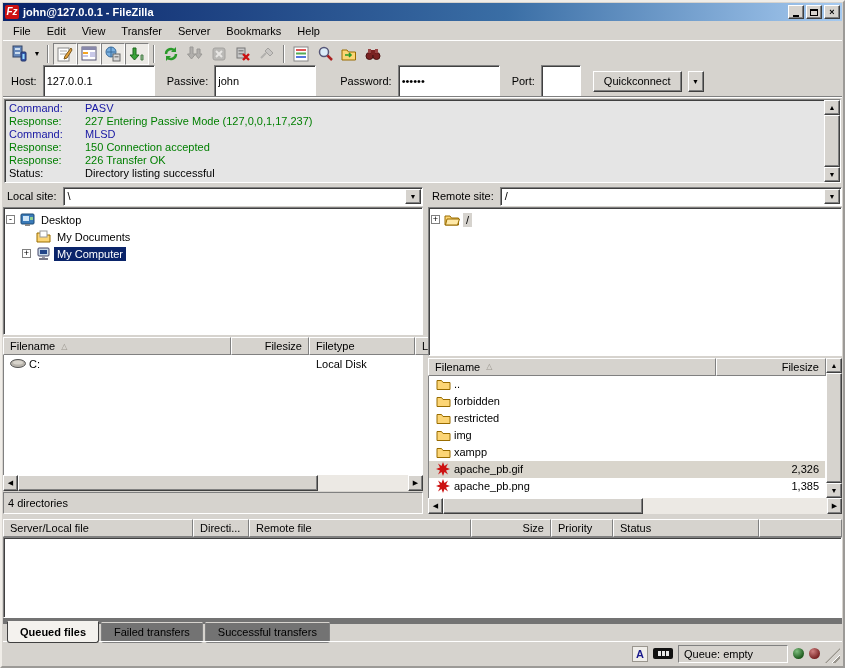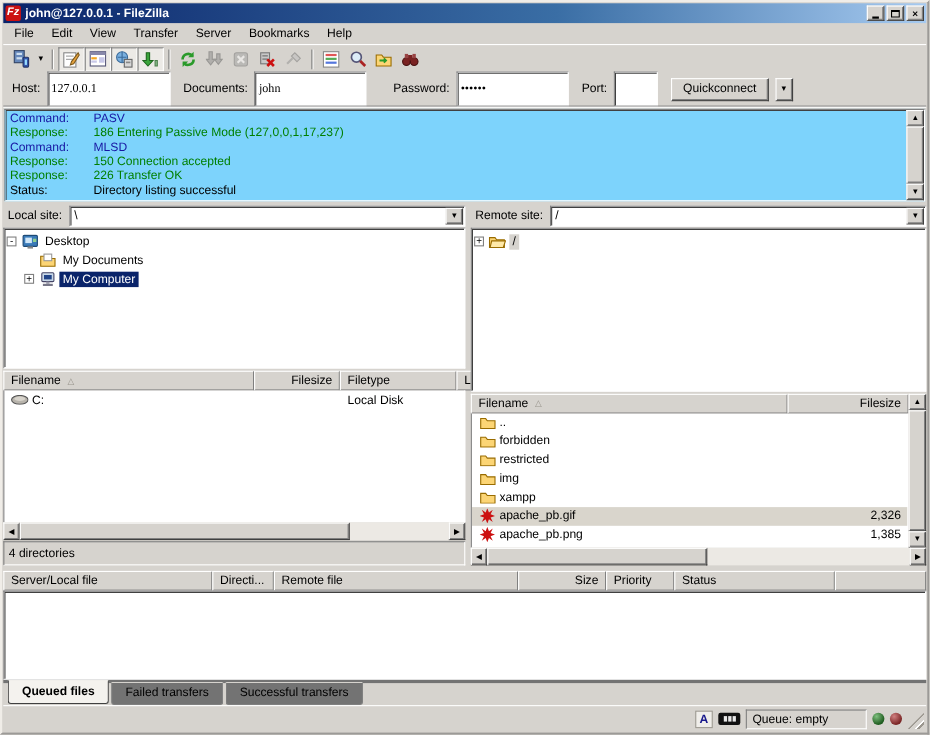--- a/index.html
+++ b/index.html
@@ -30,26 +30,26 @@
   .tbtn { width:24px; height:22px; display:flex; align-items:center; justify-content:center; border:1px solid transparent; }
   .tbtn.pressed { border-color:#808080 #fff #fff #808080; background:#eceae6; }
   .tbtn svg { display:block; }
   .tbtn.disabled { opacity:.45; filter:grayscale(1); }
   .tb-sep { width:2px; height:18px; border-left:1px solid #808080; border-right:1px solid #fff; margin:0 4px; }
   .tb-drop { width:12px; height:22px; display:flex; align-items:center; justify-content:center; font-size:7px; color:#000; }
 
   
   .quickbar { height:30px; display:flex; align-items:center; gap:6px; padding-left:8px; flex:0 0 30px; }
   .quickbar label { white-space:nowrap; }
-  .qc-input { height:32px; font-family:Liberation Serif, serif; font-size:11px; padding:1px 3px; outline:none; }
+  .qc-input { height:32px; font-family:Liberation Sans, sans-serif; font-size:11px; padding:1px 3px; outline:none; }
   .qc-btn { height:21px; padding:2px 10px; font-size:11px; font-family:"Liberation Sans",sans-serif; }
   .qc-btn-drop { height:21px; width:16px; font-size:7px; display:flex; align-items:center; justify-content:center; }
 
   
-  .log-wrap { flex:0 0 84px; margin:1px 1px 0 1px; display:flex; background:#7dd3fc; border:1px solid; border-color:#808080 #fff #fff #808080; box-shadow: inset 1px 1px 0 #404040; }
+  .log-wrap { flex:0 0 84px; margin:1px 1px 0 1px; display:flex; background:#e5e5e5; border:1px solid; border-color:#808080 #fff #fff #808080; box-shadow: inset 1px 1px 0 #404040; }
   .log-body { flex:1; padding:2px 0 0 4px; overflow:hidden; }
   .log-line { display:flex; line-height:13px; white-space:nowrap; }
   .log-label { width:76px; flex:0 0 76px; }
   .log-line.cmd { color:#1717a3; }
   .log-line.resp { color:#007f00; }
   .log-line.stat { color:#000; }
 
   
   .vscroll { width:16px; flex:0 0 16px; background:#ece9e4; display:flex; flex-direction:column; }
   .vscroll .sbtn { height:15px; flex:0 0 15px; display:flex; align-items:center; justify-content:center; font-size:7px; color:#000; }
@@ -90,21 +90,21 @@
   .frow.sel { background:#d9d5cc; }
   .fcell { padding:0 6px; overflow:hidden; }
   .icon { display:inline-flex; width:16px; justify-content:center; margin-right:3px; flex:0 0 16px; }
 
   .status-line { height:22px; flex:0 0 22px; border:1px solid; border-color:#808080 #fff #fff #808080; background:#d6d3ce; display:flex; align-items:center; padding:0 4px; margin-top:1px; }
 
   
   .queue-gap { flex:0 0 5px; }
   .queue-header { height:18px; flex:0 0 18px; display:flex; }
   .queue-body { flex:1; background:#fff; border:1px solid; border-color:#808080 #fff #fff #808080; box-shadow: inset 1px 1px 0 #404040; }
-  .tabs-row { height:23px; flex:0 0 23px; display:flex; align-items:flex-end; padding-left:4px; border-top:3px solid #737373; }
+  .tabs-row { height:23px; flex:0 0 23px; display:flex; align-items:center; padding-left:4px; border-top:6px solid #737373; }
   .tab { padding:3px 12px 4px 12px; border:1px solid #808080; border-top:1px solid #d6d3ce; background:#737373; border-radius:0 0 3px 3px; margin-right:2px; }
   .tab.active { background:#f4f2ee; font-weight:bold; border-color:#404040; border-top-color:#f4f2ee; position:relative; top:-1px; padding-top:4px; }
 
   
   .statusbar { height:24px; flex:0 0 24px; display:flex; align-items:center; justify-content:flex-end; gap:5px; padding:2px 2px 2px 6px; border-top:1px solid #fff; }
   .sb-icon-a { width:16px; height:16px; border:1px solid #9a968e; display:flex; align-items:center; justify-content:center; font-weight:bold; font-size:11px; color:#1a1a8c; background:#f0eeea; }
   .sb-badge { width:20px; height:11px; background:#111; border-radius:2px; display:flex; align-items:center; justify-content:center; gap:1px; }
   .sb-badge i { width:3px; height:5px; background:#e8e8e8; display:block; }
   .sb-queue { width:110px; height:18px; border:1px solid; border-color:#808080 #fff #fff #808080; display:flex; align-items:center; padding-left:5px; background:#d6d3ce; }
   .led { width:11px; height:11px; border-radius:50%; }
@@ -249,21 +249,21 @@
           <rect x="6" y="4" width="4" height="5" fill="#7a2222"></rect>
           <rect x="3" y="3" width="3" height="4" fill="#944"></rect>
           <rect x="10" y="3" width="3" height="4" fill="#944"></rect>
         </svg>
     </div>
   </div>
 
   <div class="quickbar">
     <label>Host:</label>
     <input class="qc-input sunken" style="width: 112px;" value="127.0.0.1">
-    <label style="margin-left:6px">Documents:</label>
+    <label style="margin-left:6px">Passive:</label>
     <input class="qc-input sunken" style="width: 102px;" value="john">
     <label style="margin-left:18px">Password:</label>
     <input class="qc-input sunken" style="width: 102px;" value="••••••">
     <label style="margin-left:6px">Port:</label>
     <input class="qc-input sunken" style="width: 40px;" value="">
     <button class="qc-btn raised" style="margin-left:6px">Quickconnect</button>
     <div class="qc-btn-drop raised">
         <span>▼</span>
       </div>
   </div>
@@ -271,21 +271,21 @@
   <div class="groove-h"></div>
 
   <div class="log-wrap">
     <div class="log-body">
       <div class="log-line cmd">
           <span class="log-label">Command:</span>
           <span>PASV</span>
         </div>
       <div class="log-line resp">
           <span class="log-label">Response:</span>
-          <span>186 Entering Passive Mode (127,0,0,1,17,237)</span>
+          <span>227 Entering Passive Mode (127,0,0,1,17,237)</span>
         </div>
       <div class="log-line cmd">
           <span class="log-label">Command:</span>
           <span>MLSD</span>
         </div>
       <div class="log-line resp">
           <span class="log-label">Response:</span>
           <span>150 Connection accepted</span>
         </div>
       <div class="log-line resp">

